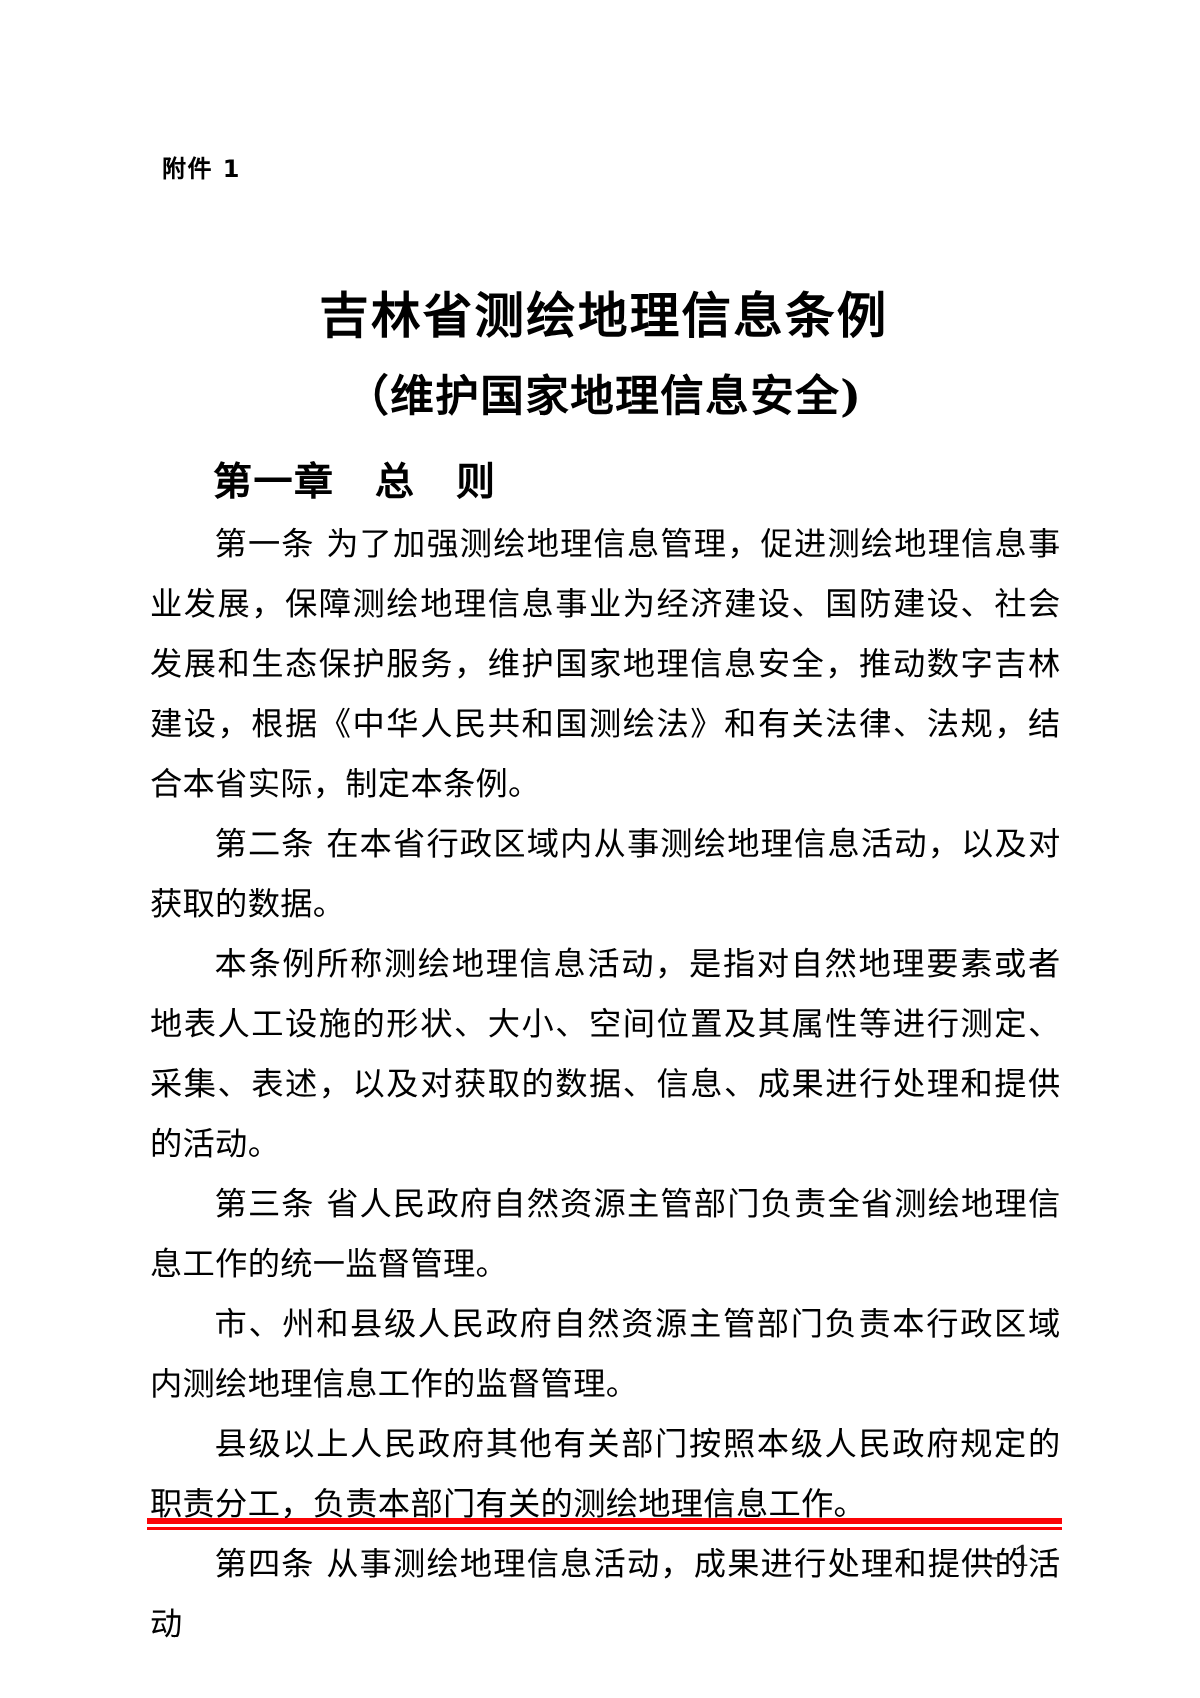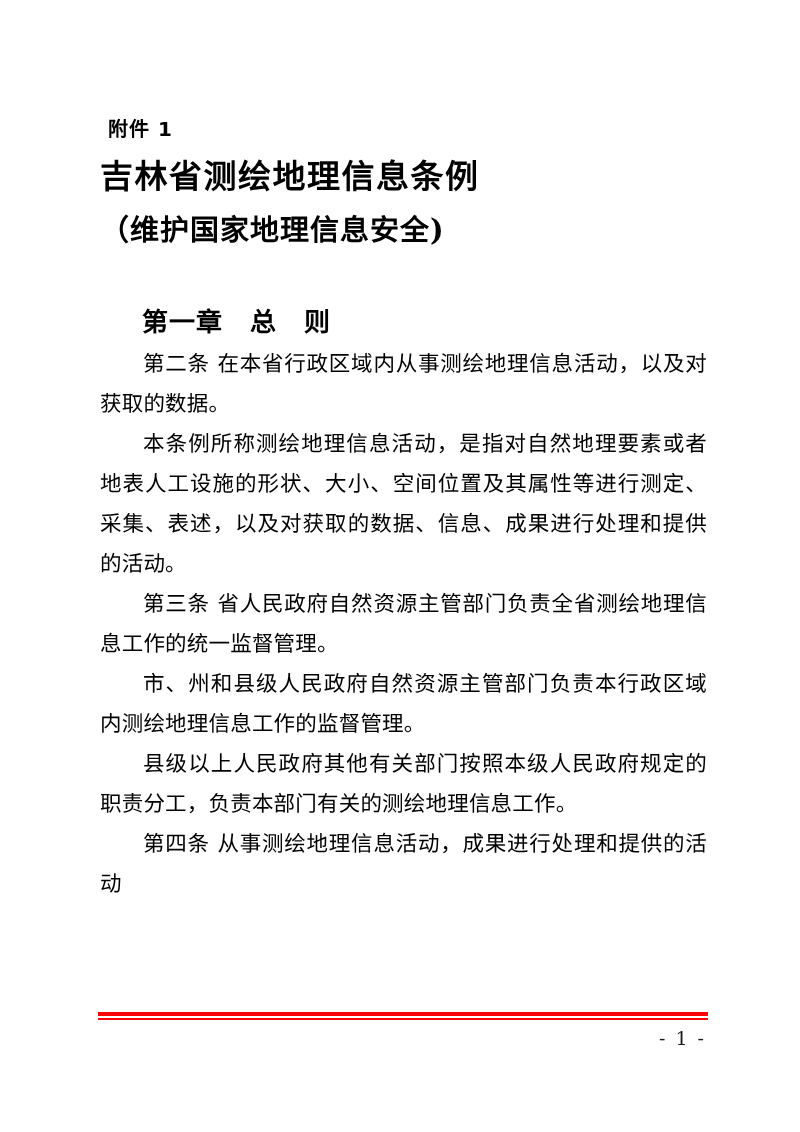--- a/index.html
+++ b/index.html
@@ -21,35 +21,36 @@
     margin: 0 auto;
     background: #ffffff;
     overflow: hidden;
     box-sizing: border-box;
   }
 
   
   .attachment-label {
     position: absolute;
     left: 108px;
-    top: 119px;
+    top: 105px;
     font-family: "DejaVu Sans", "Liberation Sans", sans-serif;
-    font-size: 20px;
+    font-size: 16px;
     font-weight: 700;
     letter-spacing: 1px;
     line-height: 1;
     white-space: nowrap;
   }
 
   
   .doc-title-block {
     position: absolute;
     left: 100px;
-    top: 154px;
+    top: 188px;
     width: 605px;
+    text-align: center;
   }
   .doc-title {
     font-family: "DejaVu Serif", "Liberation Serif", serif;
     font-size: 33px;
     font-weight: 700;
     letter-spacing: 1.5px;
     line-height: 46px;
     margin: 0;
     white-space: nowrap;
   }
@@ -139,20 +140,21 @@
 
   <div class="doc-title-block">
     <h1 class="doc-title">吉林省测绘地理信息条例</h1>
     <h2 class="doc-subtitle">（维护国家地理信息安全)</h2>
   </div>
 
   <div class="body-column">
 
     <div class="chapter-heading">第一章　总　则</div>
 
+    <p class="para">第一条 为了加强测绘地理信息管理，促进测绘地理信息事业发展，保障测绘地理信息事业为经济建设、国防建设、社会发展和生态保护服务，维护国家地理信息安全，推动数字吉林建设，根据《中华人民共和国测绘法》和有关法律、法规，结合本省实际，制定本条例。</p>
 
     <p class="para last-line-left">第二条 在本省行政区域内从事测绘地理信息活动，以及对获取的数据。</p>
 
     <p class="para">本条例所称测绘地理信息活动，是指对自然地理要素或者地表人工设施的形状、大小、空间位置及其属性等进行测定、采集、表述，以及对获取的数据、信息、成果进行处理和提供的活动。</p>
 
     <p class="para last-line-left">第三条 省人民政府自然资源主管部门负责全省测绘地理信息工作的统一监督管理。</p>
 
     <p class="para last-line-left">市、州和县级人民政府自然资源主管部门负责本行政区域内测绘地理信息工作的监督管理。</p>
 
     <p class="para last-line-left">县级以上人民政府其他有关部门按照本级人民政府规定的职责分工，负责本部门有关的测绘地理信息工作。</p>

